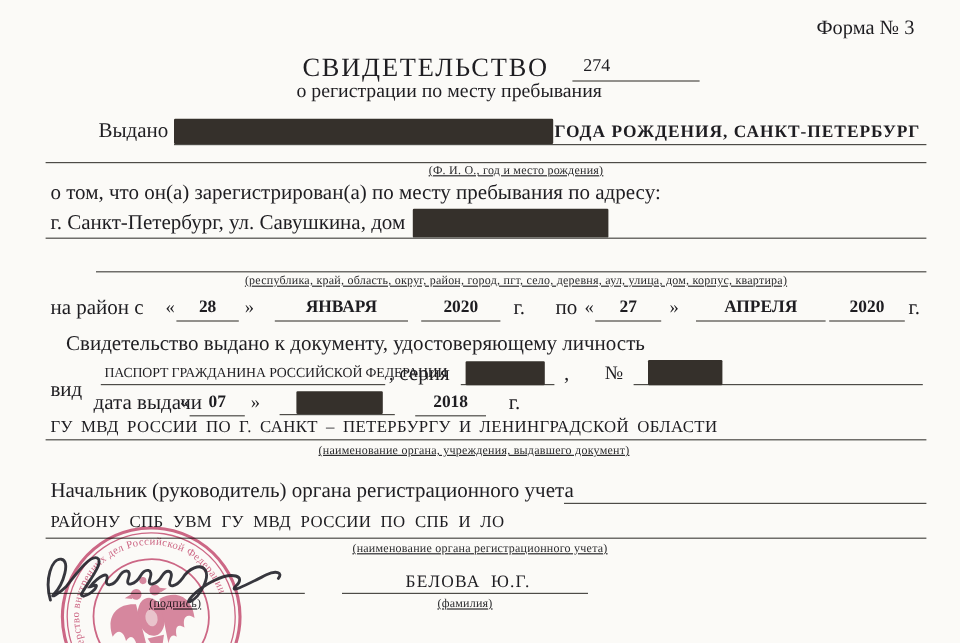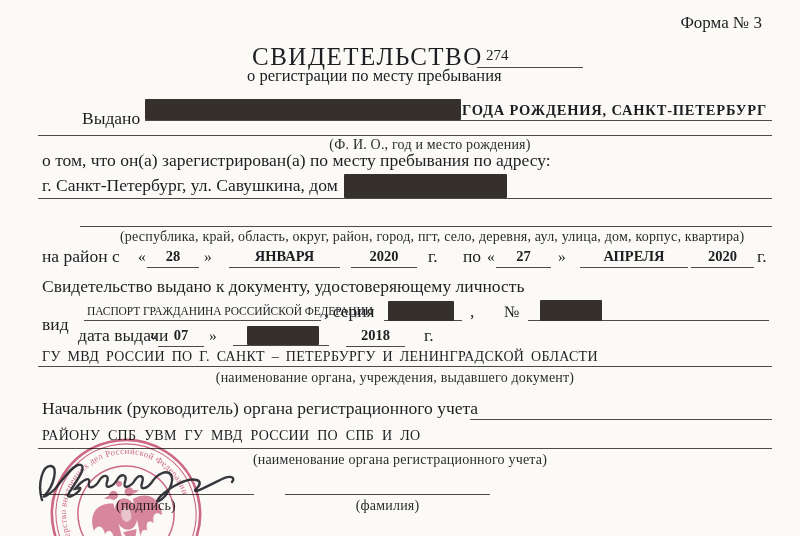--- a/index.html
+++ b/index.html
@@ -4,46 +4,46 @@
 <style>
   * { margin:0; padding:0; box-sizing:border-box; }
   html,body { background:#e9e7e2; }
   .page {
     position:relative; width:800px; height:536px; overflow:hidden;
     background:#fbfaf7; color:#1e1d21;
     font-family:"Liberation Serif","DejaVu Serif",serif;
   }
   .abs { position:absolute; }
   .t { font-size:17.5px; white-space:nowrap; }
-  .cap { position:absolute; font-size:14px; color:#2b2b2d; text-align:center; letter-spacing:.2px; white-space:nowrap; }
+  .cap { position:absolute; font-size:10px; color:#2b2b2d; text-align:center; letter-spacing:.2px; white-space:nowrap;text-decoration:underline; }
   .rule { position:absolute; height:0; border-bottom:1.6px solid #4d4b47; }
   .redact { position:absolute; background:#35302b; border-radius:1px; }
   .val {
     position:absolute; font-weight:bold; font-size:14.5px; text-align:center;
     border-bottom:1.6px solid #4d4b47; height:22px; padding-top:2px; white-space:nowrap;
   }
   .q { font-size:15.5px; }
   .caps { font-size:14px; letter-spacing:.3px; white-space:nowrap; }
   .stamp-wrap { position:absolute; left:46px; top:434px; width:160px; height:160px;
     transform:rotate(-13deg); opacity:.82; mix-blend-mode:multiply; z-index:6; }
   .sig-wrap { position:absolute; left:34px; top:456px; width:242px; height:54px; z-index:7; }
 </style>
 </head>
 <body>
 
 <div class="page">
 
   <div class="abs" style="top:13px; right:38px; font-size:17px;">Форма № 3</div>
 
-  <div class="abs" style="left:252px; top:43px; font-size:25px; letter-spacing:1.5px;">СВИДЕТЕЛЬСТВО</div>
+  <div class="abs" style="left:252px; top:43px; font-size:22px; letter-spacing:1.5px;">СВИДЕТЕЛЬСТВО</div>
   <div class="abs" style="left:486px; top:47px; font-size:15px;">274</div>
   <div class="rule" style="left:477px; top:67px; width:106px;"></div>
   <div class="abs" style="left:247px; top:66px; font-size:16.5px;">о регистрации по месту пребывания</div>
 
-  <div class="abs t" style="left:82px; top:108px;">Выдано</div>
+  <div class="abs t" style="left:82px; top:98px;">Выдано</div>
   <div class="redact" style="left:145px; top:99px; width:316px; height:21px;"></div>
   <div class="abs" style="left:462px; top:102px; font-size:14.5px; font-weight:bold; letter-spacing:.8px; white-space:nowrap;">ГОДА РОЖДЕНИЯ, САНКТ-ПЕТЕРБУРГ</div>
   <div class="rule" style="left:145px; top:120px; width:627px;"></div>
   <div class="rule" style="left:38px; top:135px; width:734px;"></div>
   <div class="cap" style="left:230px; top:137px; width:400px;">(Ф. И. О., год и место рождения)</div>
 
   <div class="abs t" style="left:42px; top:150px;">о том, что он(а) зарегистрирован(а) по месту пребывания по адресу:</div>
   <div class="abs t" style="left:42px; top:175px;">г. Санкт-Петербург, ул. Савушкина, дом</div>
   <div class="redact" style="left:344px; top:174px; width:163px; height:24px;"></div>
   <div class="rule" style="left:38px; top:198px; width:734px;"></div>
@@ -58,21 +58,21 @@
   <div class="val" style="left:351px; top:246px; width:66px;">2020</div>
   <div class="abs t" style="left:428px; top:246px;">г.</div>
   <div class="abs t" style="left:463px; top:246px;">по</div>
   <div class="abs q" style="left:487px; top:248px;">«</div>
   <div class="val" style="left:496px; top:246px; width:55px;">27</div>
   <div class="abs q" style="left:558px; top:248px;">»</div>
   <div class="val" style="left:580px; top:246px; width:108px;">АПРЕЛЯ</div>
   <div class="val" style="left:691px; top:246px; width:63px;">2020</div>
   <div class="abs t" style="left:757px; top:246px;">г.</div>
 
-  <div class="abs t" style="left:42px; top:276px;">Свидетельство выдано к документу, удостоверяющему личность</div>
+  <div class="abs t" style="left:55px; top:276px;">Свидетельство выдано к документу, удостоверяющему личность</div>
 
   <div class="abs t" style="left:42px; top:301px;margin-top:13px;">вид</div>
   <div class="rule" style="left:84px; top:320px; width:237px;"></div>
   <div class="abs" style="left:87px; top:305px; width:232px; font-size:11.5px; letter-spacing:-.1px; white-space:nowrap;">ПАСПОРТ ГРАЖДАНИНА РОССИЙСКОЙ ФЕДЕРАЦИИ</div>
   <div class="abs t" style="left:324px; top:301px;">, серия</div>
   <div class="rule" style="left:384px; top:320px; width:78px;"></div>
   <div class="redact" style="left:388px; top:301px; width:66px; height:20px;"></div>
   <div class="abs t" style="left:470px; top:301px;">,</div>
   <div class="abs" style="left:504px; top:303px; font-size:16px;">№</div>
   <div class="rule" style="left:528px; top:320px; width:241px;"></div>
@@ -92,20 +92,21 @@
   <div class="cap" style="left:195px; top:370px; width:400px;">(наименование органа, учреждения, выдавшего документ)</div>
 
   <div class="abs t" style="left:42px; top:398px;">Начальник (руководитель) органа регистрационного учета</div>
   <div class="rule" style="left:470px; top:419px; width:302px;"></div>
   <div class="abs caps" style="left:42px; top:428px; word-spacing:4px;">РАЙОНУ СПБ УВМ ГУ МВД РОССИИ ПО СПБ И ЛО</div>
   <div class="rule" style="left:38px; top:448px; width:734px;"></div>
   <div class="cap" style="left:200px; top:452px; width:400px;">(наименование органа регистрационного учета)</div>
 
   <div class="rule" style="left:40px; top:494px; width:214px;"></div>
   <div class="cap" style="left:76px; top:498px; width:140px;">(подпись)</div>
+  <div class="abs" style="left:290px; top:477px; width:200px; text-align:center; font-size:14.5px; letter-spacing:1px; word-spacing:4px; white-space:nowrap;">БЕЛОВА Ю.Г.</div>
   <div class="rule" style="left:285px; top:494px; width:205px;"></div>
   <div class="cap" style="left:285px; top:498px; width:205px;">(фамилия)</div>
 
   <div class="stamp-wrap">
     <svg width="160" height="160" viewBox="0 0 160 160">
       <defs>
         <path id="arcTop" d="M 37.6 122.4 A 60 60 0 1 1 122.4 122.4" fill="none"></path>
         <path id="arcBot" d="M 22.6 97.5 A 60 60 0 0 0 137.4 97.5" fill="none"></path>
       </defs>
       <g stroke="#c6486f" fill="none">

